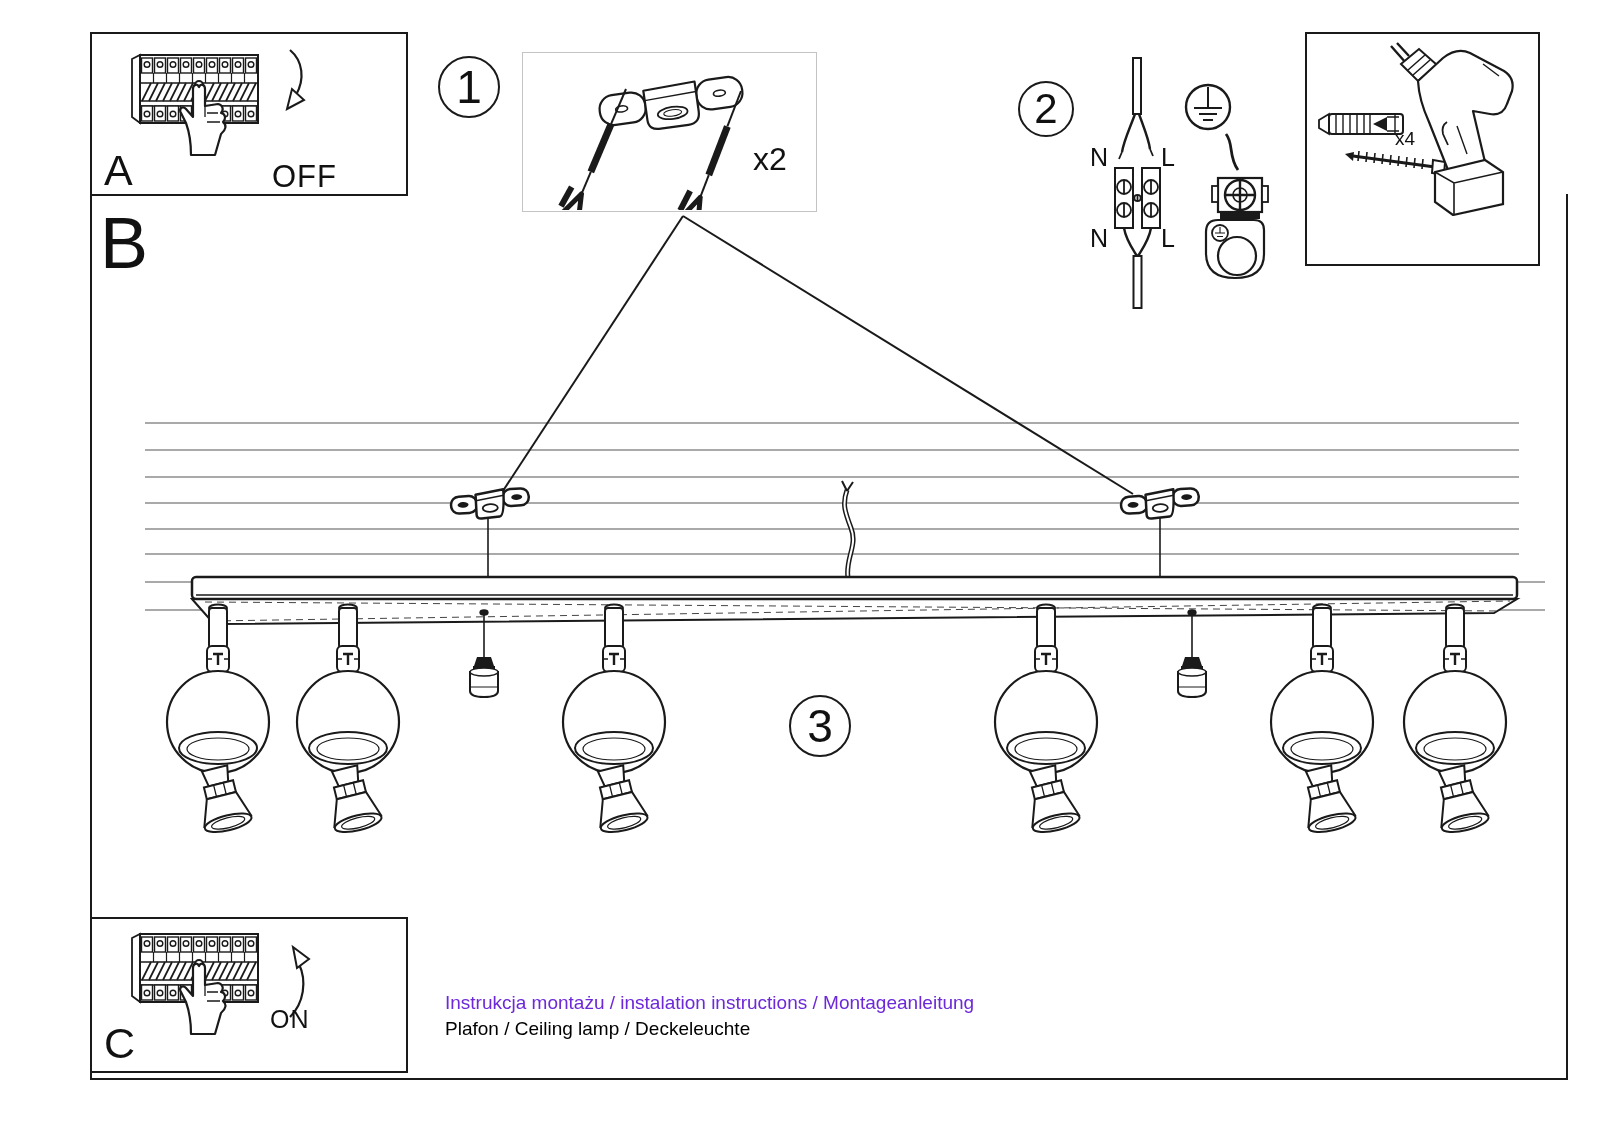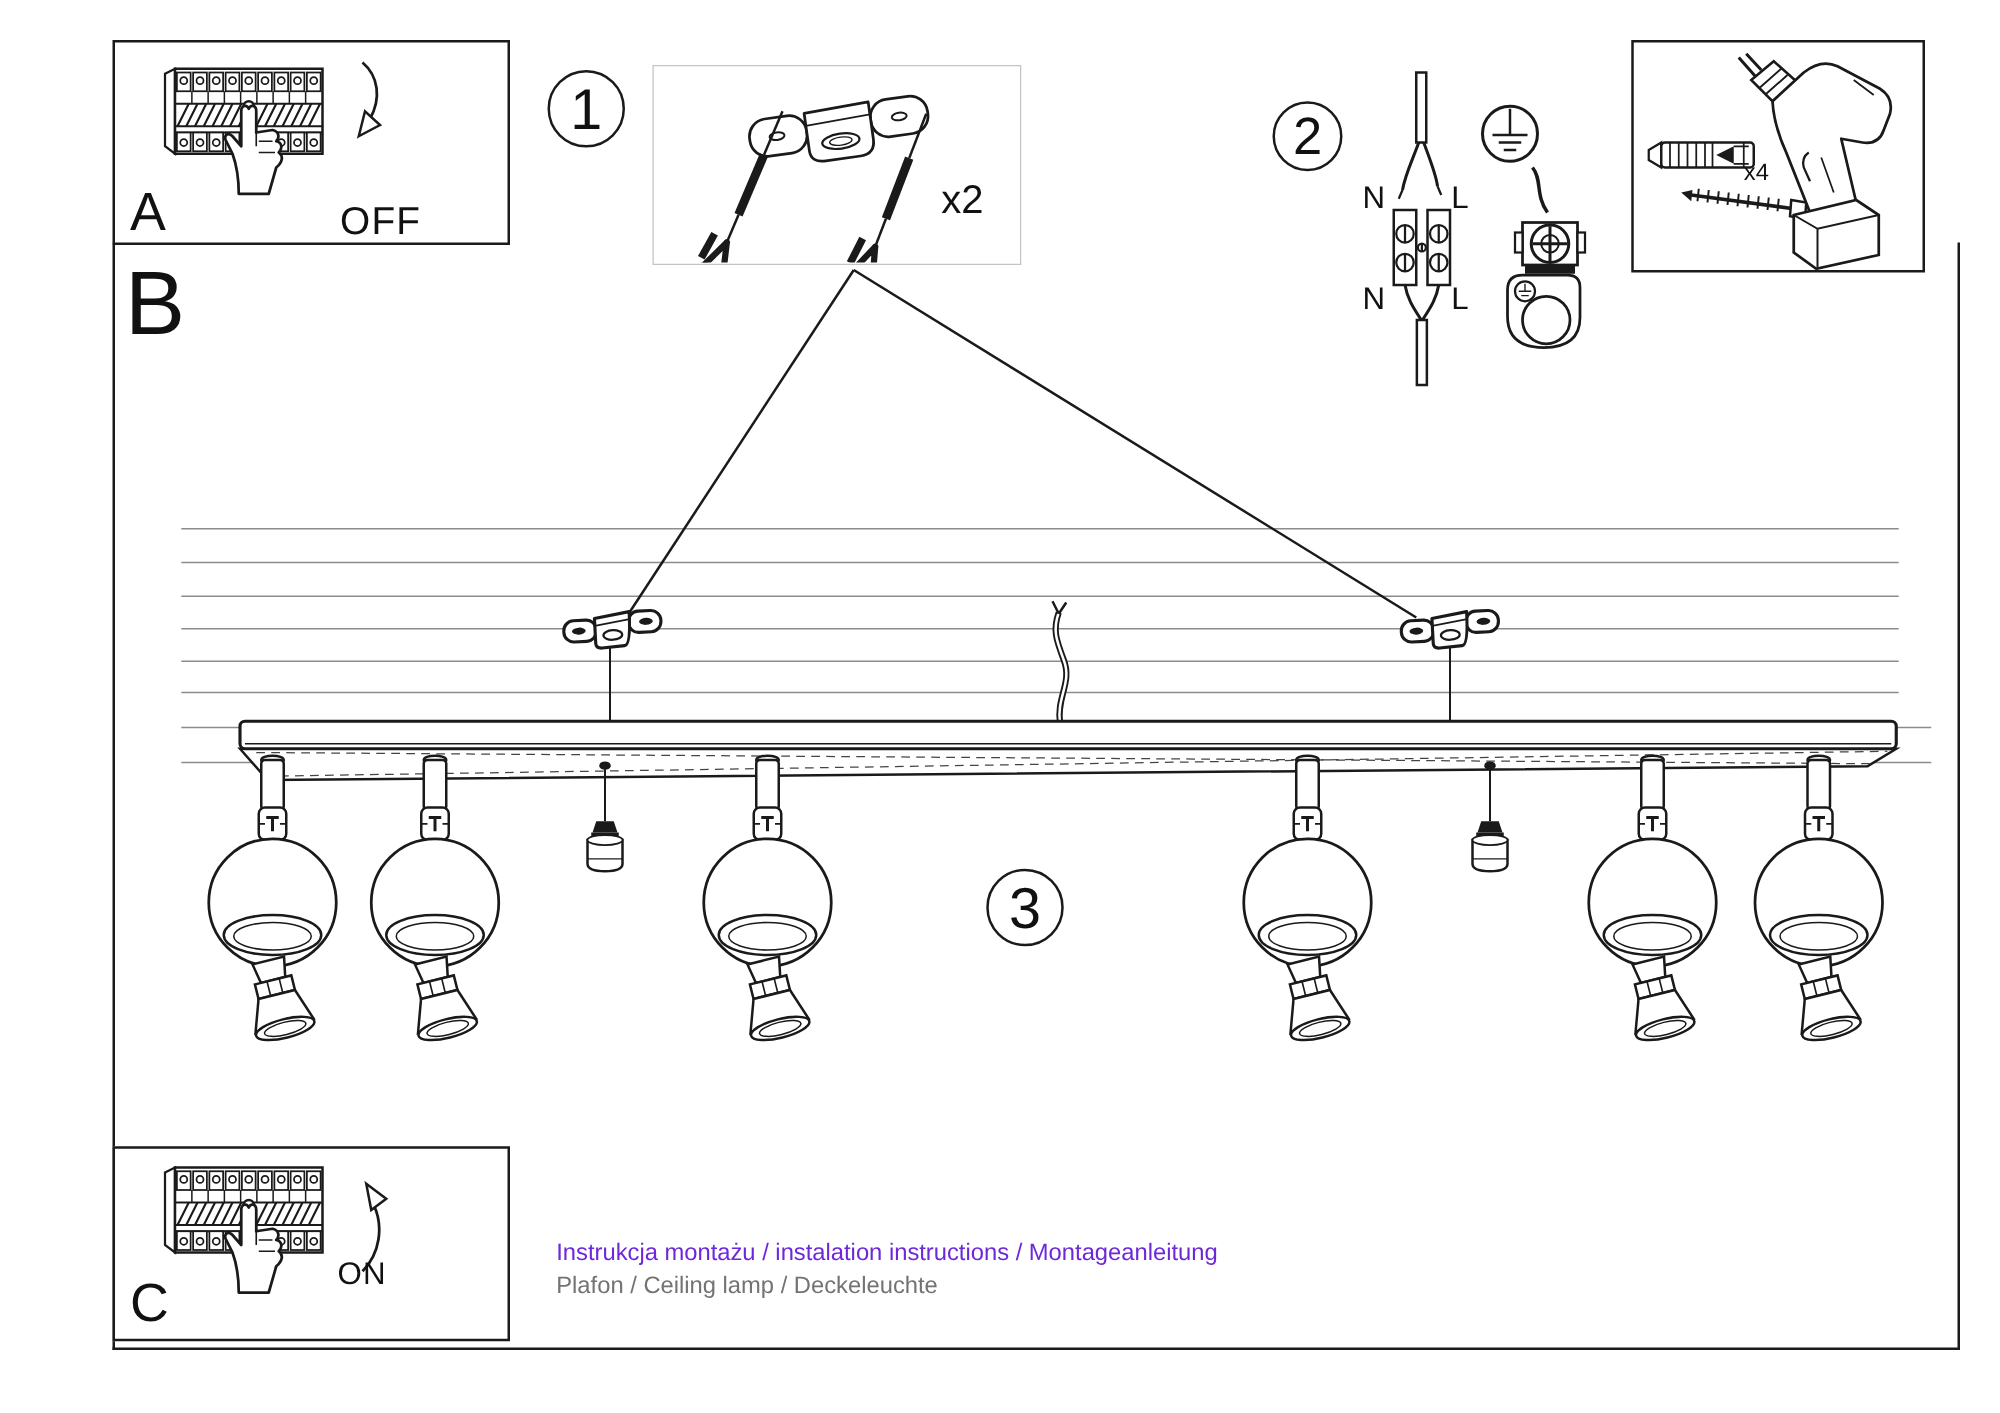--- a/index.html
+++ b/index.html
@@ -263,21 +263,21 @@
       <path d="M70,111 V139 M56,125 H84" stroke="#1a1a1a" stroke-width="2.4"></path>
       <circle cx="70" cy="125" r="7" fill="none" stroke="#1a1a1a" stroke-width="1.6"></circle>
       <rect x="50" y="142" width="40" height="7" fill="#1a1a1a"></rect>
       <path d="M36,162 Q36,150 48,150 L84,150 Q94,150 94,160 L94,184 Q94,208 65,208 Q36,208 36,183 Z" fill="#fff" stroke="#1a1a1a" stroke-width="2.2"></path>
       <circle cx="50" cy="163" r="8" fill="#fff" stroke="#1a1a1a" stroke-width="1.8"></circle>
       <path d="M50,157 V163 M45,163 H55 M47,166.5 H53" stroke="#1a1a1a" stroke-width="1.1" fill="none"></path>
       <circle cx="67" cy="186" r="19" fill="#fff" stroke="#1a1a1a" stroke-width="2.2"></circle>
     </g>
   </svg>
 
-  <div class="frame" style="left:1305px;top:32px;width:235px;height:186px;">
+  <div class="frame" style="left:1305px;top:32px;width:235px;height:234px;">
     <svg width="231" height="182" viewBox="0 0 231 182">
 
       <g>
         <polygon points="12,86 22,80 22,100 12,94" fill="#fff" stroke="#1a1a1a" stroke-width="1.8"></polygon>
         <rect x="22" y="80" width="74" height="20" rx="3" fill="#fff" stroke="#1a1a1a" stroke-width="2"></rect>
         <path d="M29,80 V100 M36,80 V100 M43,80 V100 M50,80 V100 M57,80 V100 M63,80 V100" stroke="#1a1a1a" stroke-width="1.4"></path>
         <polygon points="66,90 80,83 80,97" fill="#1a1a1a"></polygon>
         <path d="M80,83 L92,83 M80,97 L92,97 M88,80 V100" stroke="#1a1a1a" stroke-width="1.4" fill="none"></path>
       </g>
 
@@ -302,15 +302,15 @@
       </g>
     </svg>
     <div class="biglabel" style="left:88px;top:94px;font-size:19px;">x4</div>
   </div>
 
   <div class="numcircle" style="left:789px;top:695px;width:62px;height:62px;">
     <span>3</span>
   </div>
 
   <div class="abs" style="left:445px;top:992px;font-size:19px;color:#6d28d9;">Instrukcja montażu / instalation instructions / Montageanleitung</div>
-  <div class="abs" style="left:445px;top:1018px;font-size:19px;color:#737373;">Plafon / Ceiling lamp / Deckeleuchte</div>
+  <div class="abs" style="left:445px;top:1018px;font-size:19px;color:#000000;">Plafon / Ceiling lamp / Deckeleuchte</div>
 
 </div>
 
 </body></html>

